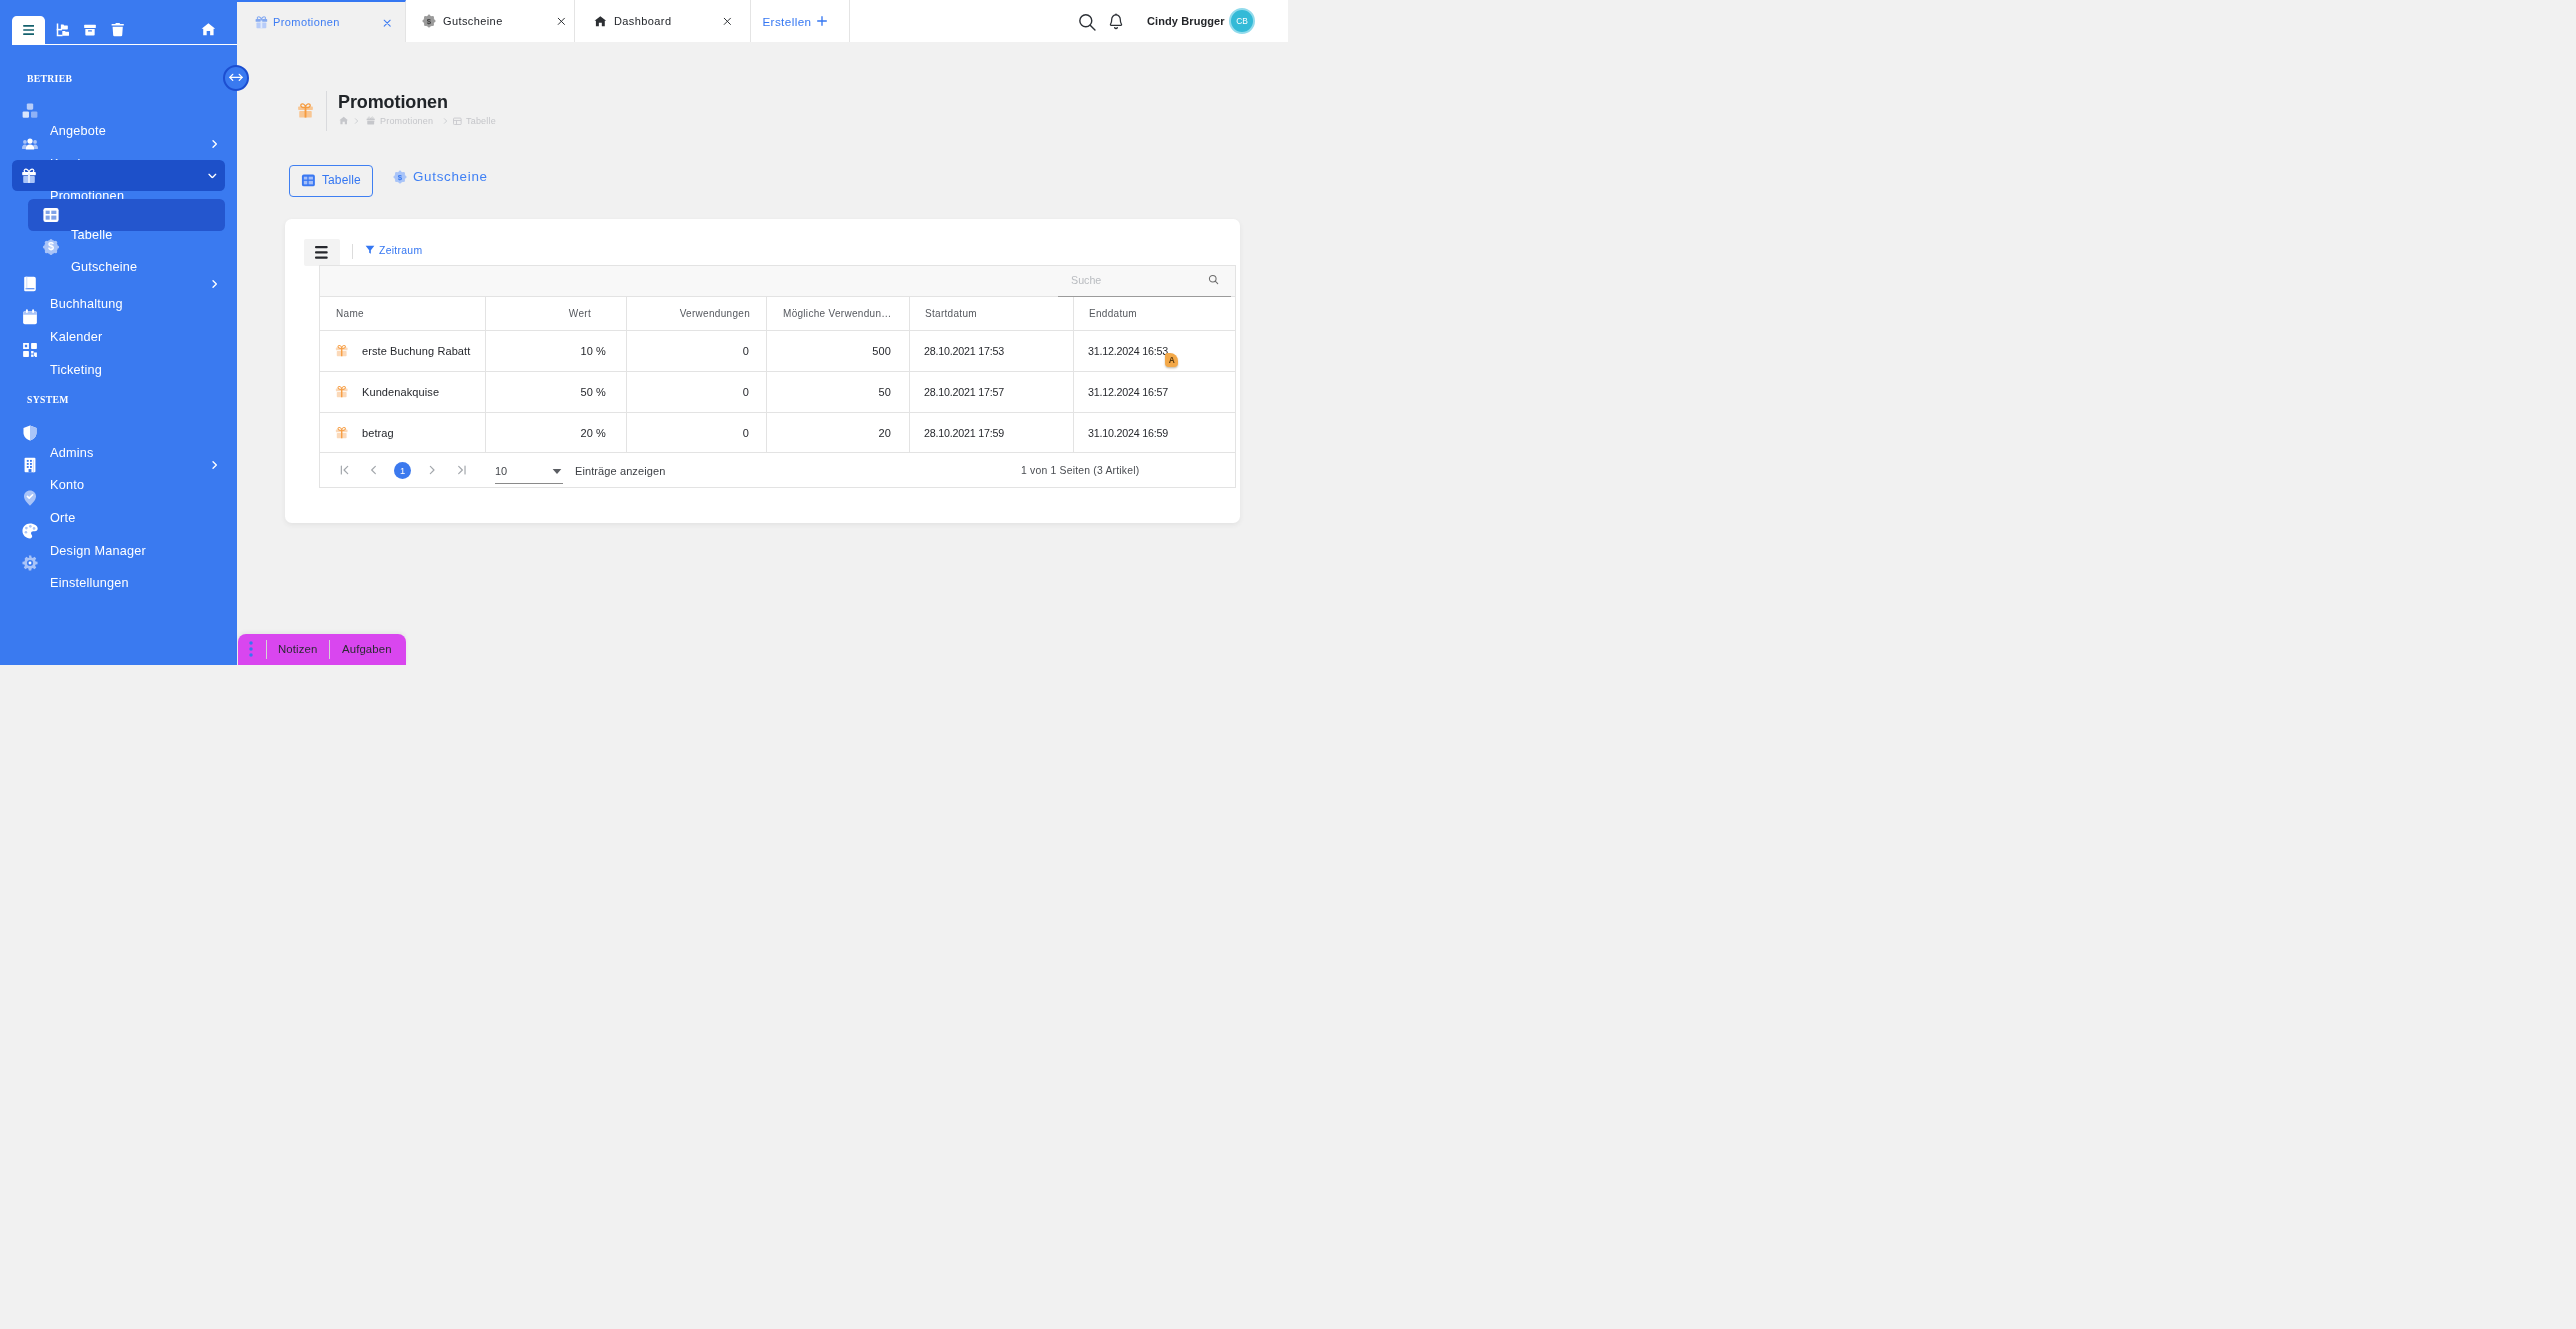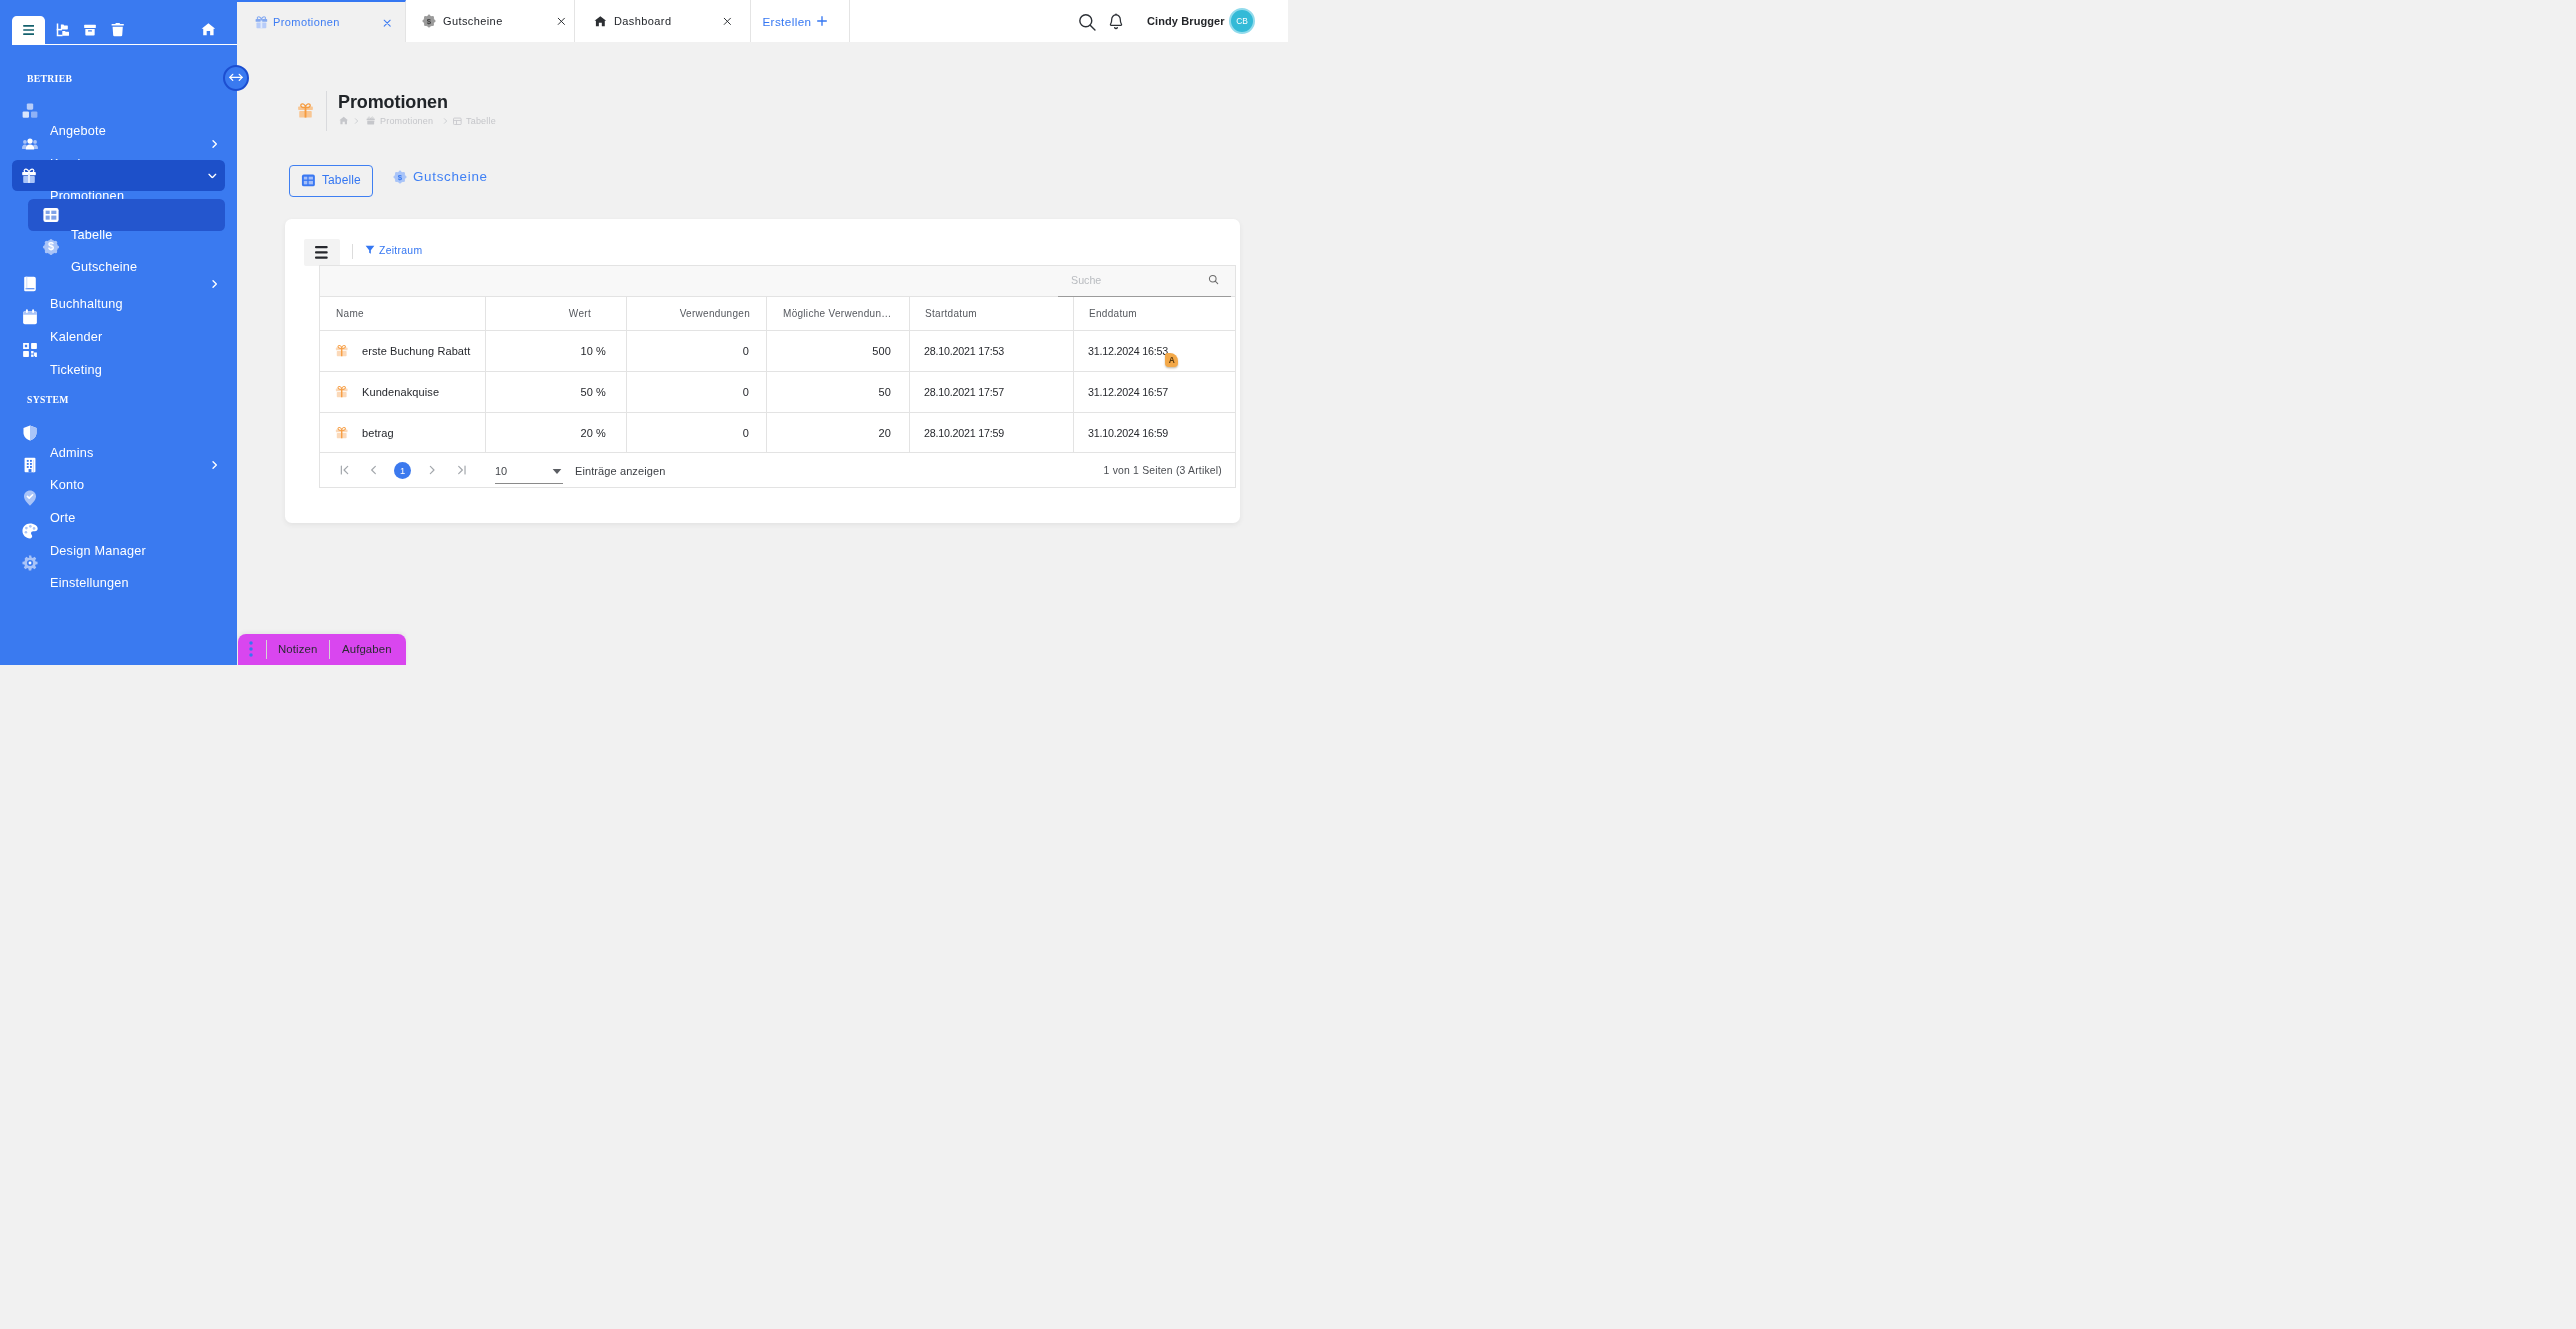--- a/index.html
+++ b/index.html
@@ -500,21 +500,21 @@
             <path d="M2.5 2 8 7.5 2.5 13"></path>
             <path d="M12 1.5v12"></path>
           </g>
         </svg>
       <div class="abs" style="left:175px;top:199px;font-size:11px;color:#44474c">10</div>
       <svg class="abs" style="left:232px;top:202px" width="10" height="6.7" viewBox="0 0 15 10">
           <path d="M1 1.5h13L7.5 9z" fill="#5b5e63"></path>
         </svg>
       <div class="abs" style="left:175px;top:217px;width:68px;height:1px;background:#8a8a8a"></div>
       <div class="abs" style="left:255px;top:199px;font-size:11px;color:#3c3f44;letter-spacing:0.1px">Einträge anzeigen</div>
-      <div class="abs" style="left:701px;top:199px;width:201px;text-align:right;font-size:10.4px;color:#4a4d52;letter-spacing:0.2px">1 von 1 Seiten (3 Artikel)</div>
+      <div class="abs" style="left:701px;top:199px;width:201px;font-size:10.4px;color:#4a4d52;letter-spacing:0.2px">1 von 1 Seiten (3 Artikel)</div>
     </div>
   </div>
 </div>
 
 <div id="notes">
   <svg class="abs" style="left:11.4px;top:7.4px" width="4" height="16" viewBox="0 0 6 24">
       <g fill="#3577f2">
         <circle cx="3" cy="3" r="2.6"></circle>
         <circle cx="3" cy="12" r="2.6"></circle>
         <circle cx="3" cy="21" r="2.6"></circle>

